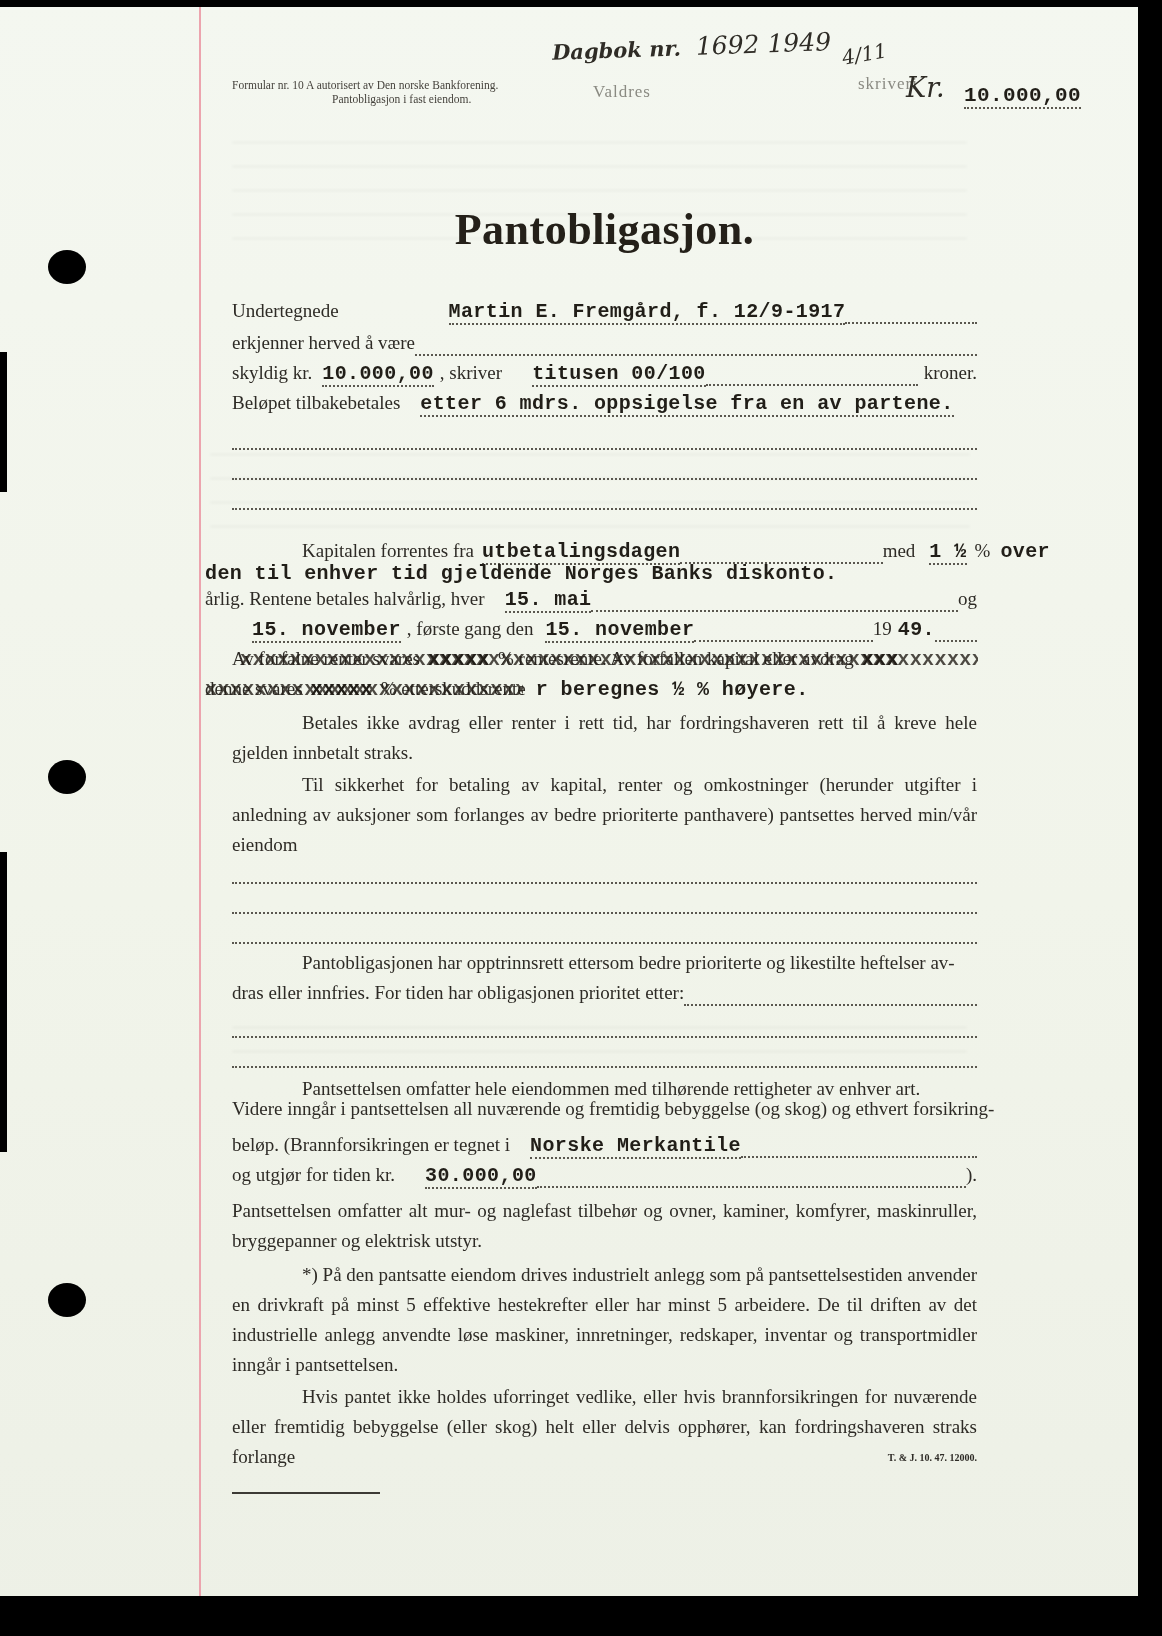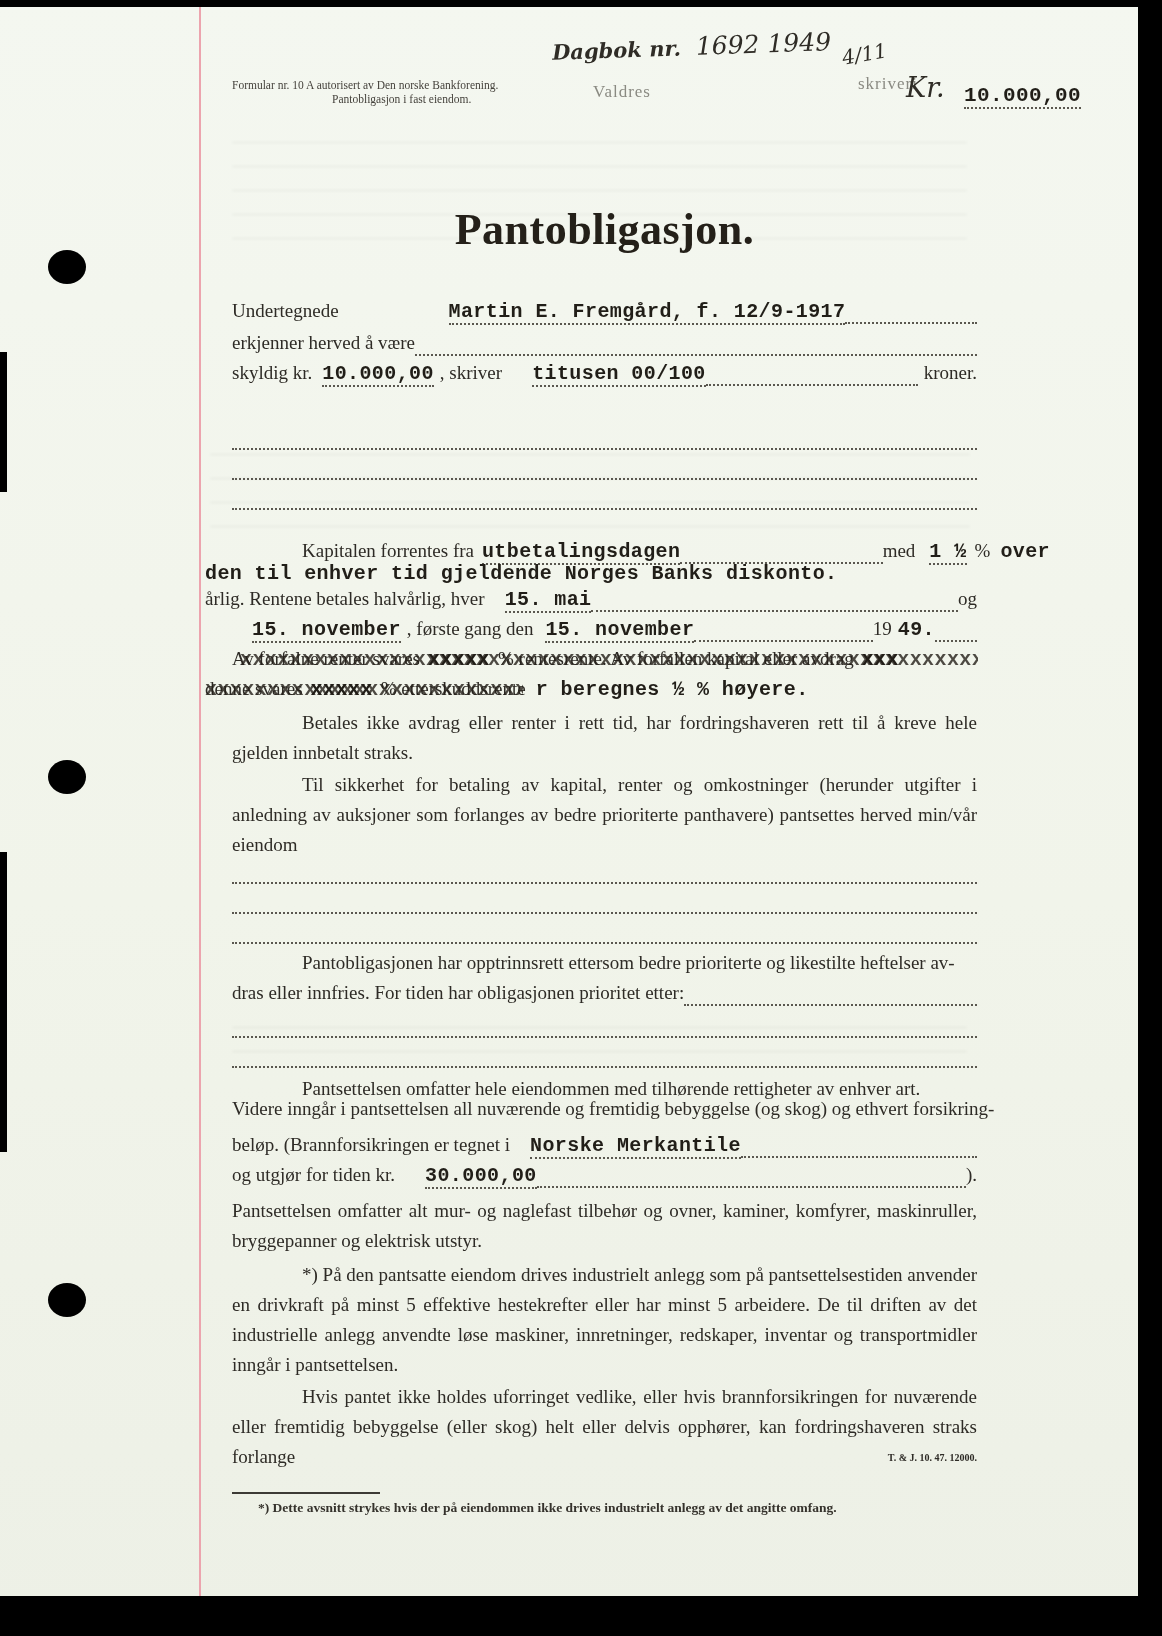--- a/index.html
+++ b/index.html
@@ -120,20 +120,24 @@
 
   <div class="row" style="top:362px">
     <span class="p">skyldig kr.</span>
     <span class="t u ml10">10.000,00</span>
     <span class="p ml6">, skriver</span>
     <span class="t u ml30">titusen 00/100</span>
     <span class="dots"></span>
     <span class="p ml6">kroner.</span>
   </div>
 
+  <div class="row" style="top:392px; width:850px">
+    <span class="p">Beløpet tilbakebetales</span>
+    <span class="t u ml20">etter 6 mdrs. oppsigelse fra en av partene.</span>
+  </div>
 
   <div class="row" style="top:426px">
       <span class="dots"></span>
     </div>
   <div class="row" style="top:456px">
       <span class="dots"></span>
     </div>
   <div class="row" style="top:486px">
       <span class="dots"></span>
     </div>
@@ -237,21 +241,20 @@
     <span class="p">).</span>
   </div>
 
   <div class="par" style="top:1196px">Pantsettelsen omfatter alt mur- og naglefast tilbehør og ovner, kaminer, komfyrer, maskinruller, bryggepanner og elektrisk utstyr.</div>
 
   <div class="par indent" style="top:1260px">*) På den pantsatte eiendom drives industrielt anlegg som på pantsettelsestiden anvender en drivkraft på minst 5 effektive hestekrefter eller har minst 5 arbeidere.  De til driften av det industrielle anlegg anvendte løse maskiner, innretninger, redskaper, inventar og transportmidler inngår i pantsettelsen.</div>
 
   <div class="par indent" style="top:1382px">Hvis pantet ikke holdes uforringet vedlike, eller hvis brannforsikringen for nuværende eller fremtidig bebyggelse (eller skog) helt eller delvis opphører, kan fordringshaveren straks forlange</div>
 
   <div class="foot-rule"></div>
-  <div class="footnote">*) Dette avsnitt strykes hvis der på eiendommen ikke drives industrielt anlegg av det angitte omfang.</div>
   <div class="printer">T. &amp; J. 10. 47. 12000.</div>
 
   <div class="hole hole1"></div>
   <div class="hole hole2"></div>
   <div class="hole hole3"></div>
 
   <div class="edge edge-top"></div>
   <div class="edge edge-right"></div>
   <div class="edge edge-bottom"></div>
   <div class="edge edge-left1"></div>

